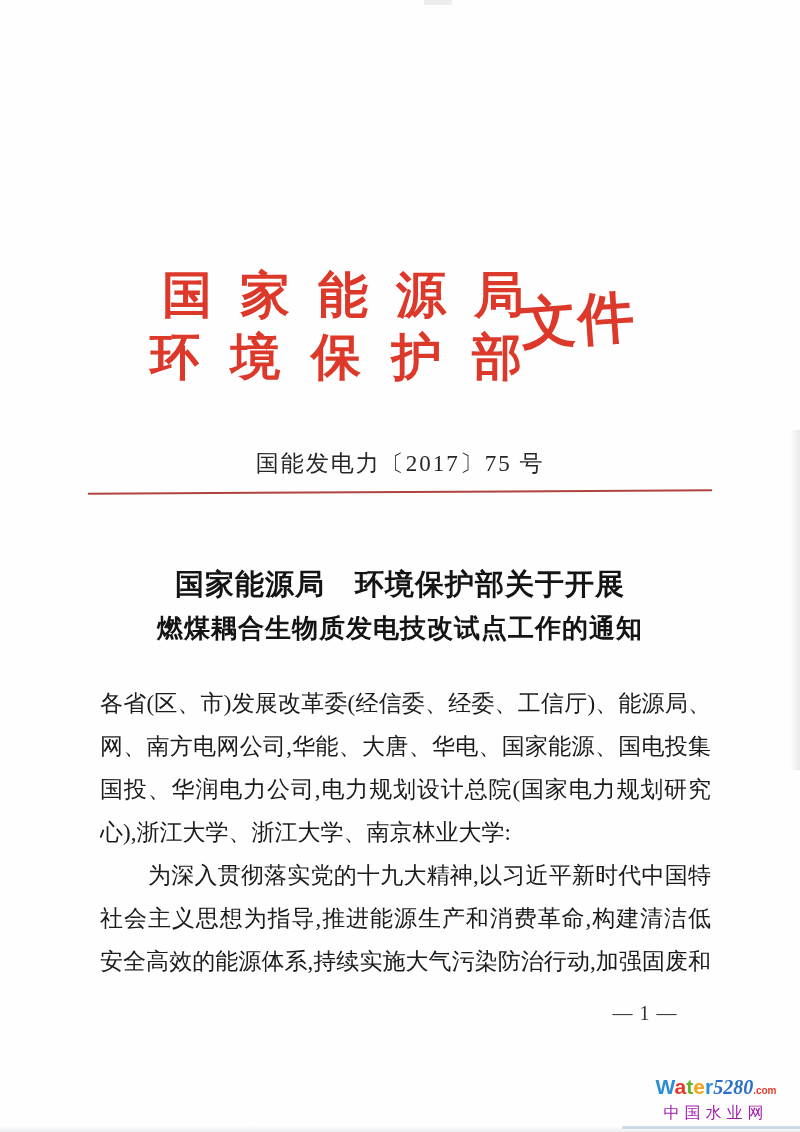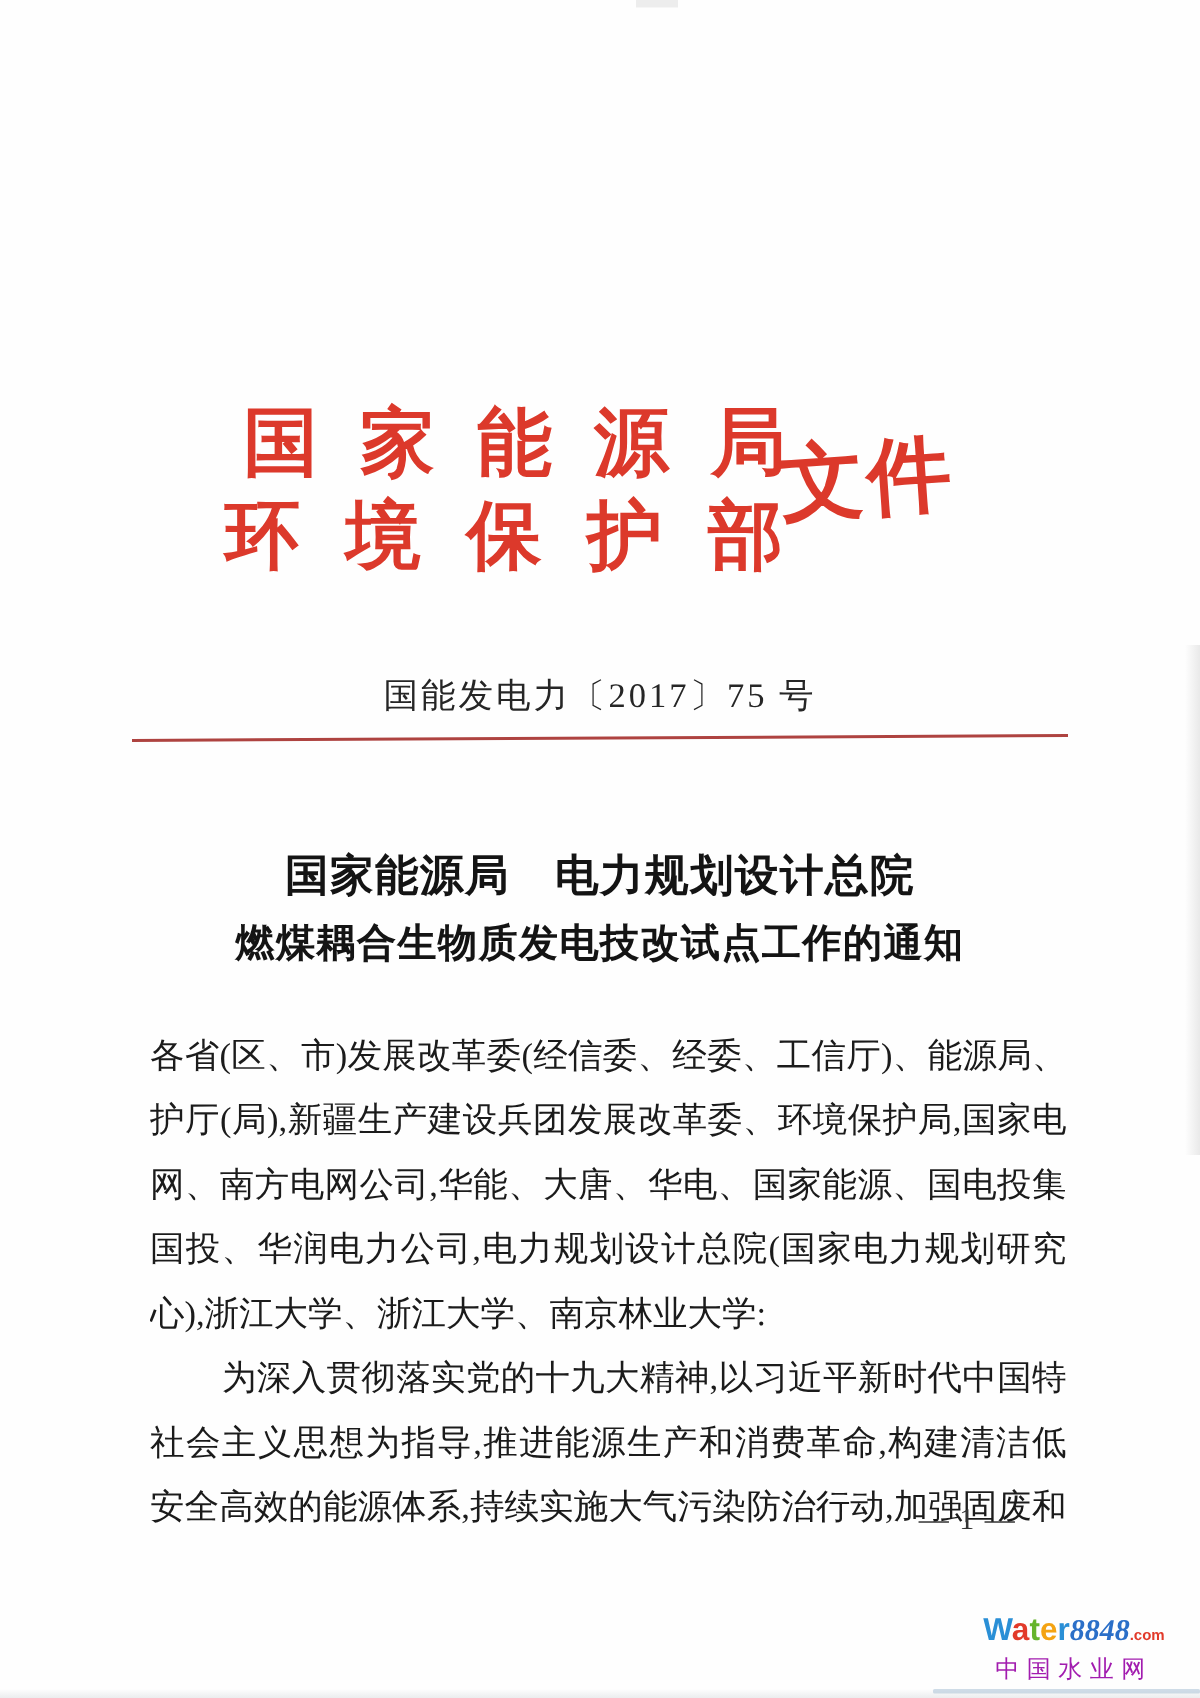--- a/index.html
+++ b/index.html
@@ -104,36 +104,35 @@
     <span>保</span>
     <span>护</span>
     <span>部</span>
   </div>
   <div class="doc-type">文件</div>
 
   <div class="doc-number">国能发电力〔2017〕75 号</div>
 
   <div class="red-line"></div>
 
-  <div class="title-line title-line1">国家能源局　电力规划设计总院</div>
+  <div class="title-line title-line1">国家能源局　环境保护部关于开展</div>
   <div class="title-line title-line2">燃煤耦合生物质发电技改试点工作的通知</div>
 
   <div class="body-text">
     <div class="bline">各省(区、市)发展改革委(经信委、经委、工信厅)、能源局、环境保</div>
-    <div class="bline">护厅(局),新疆生产建设兵团发展改革委、环境保护局,国家电</div>
     <div class="bline">网、南方电网公司,华能、大唐、华电、国家能源、国电投集团公司,</div>
     <div class="bline">国投、华润电力公司,电力规划设计总院(国家电力规划研究中</div>
     <div class="bline no-just">心),浙江大学、浙江大学、南京林业大学:</div>
     <div class="bline indent">为深入贯彻落实党的十九大精神,以习近平新时代中国特色</div>
     <div class="bline">社会主义思想为指导,推进能源生产和消费革命,构建清洁低碳、</div>
     <div class="bline">安全高效的能源体系,持续实施大气污染防治行动,加强固废和垃</div>
   </div>
 
   <div class="page-num">— 1 —</div>
 
   <div class="watermark">
     <div class="wm-brand">
-      <span style="color: rgb(42, 143, 214);">W</span><span style="color: rgb(226, 58, 42);">a</span><span style="color: rgb(102, 180, 44);">t</span><span style="color: rgb(244, 163, 18);">e</span><span style="color: rgb(42, 143, 214);">r</span><span class="wm-num" style="color: rgb(43, 111, 200);">8848</span><span class="wm-tld" style="color: rgb(226, 58, 42);">.com</span>
+      <span style="color: rgb(42, 143, 214);">W</span><span style="color: rgb(226, 58, 42);">a</span><span style="color: rgb(102, 180, 44);">t</span><span style="color: rgb(244, 163, 18);">e</span><span style="color: rgb(42, 143, 214);">r</span><span class="wm-num" style="color: rgb(43, 111, 200);">5280</span><span class="wm-tld" style="color: rgb(226, 58, 42);">.com</span>
     </div>
     <div class="wm-site">中国水业网</div>
   </div>
 
 </div>
 
 </body></html>

